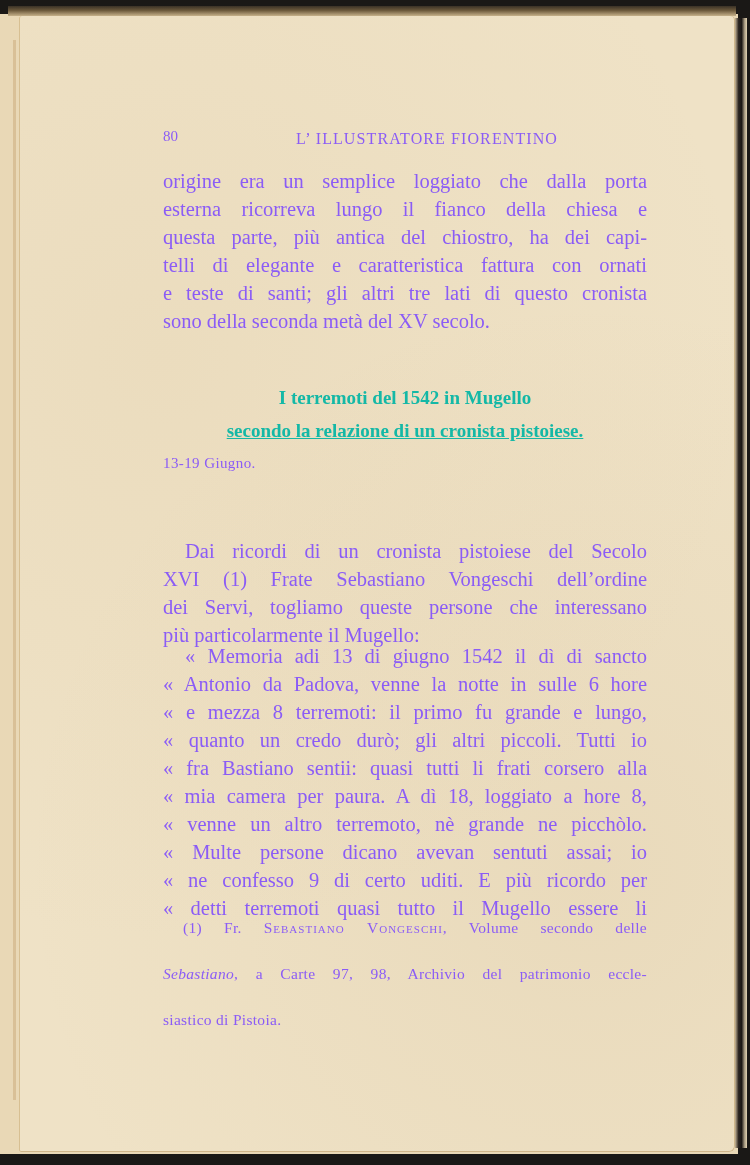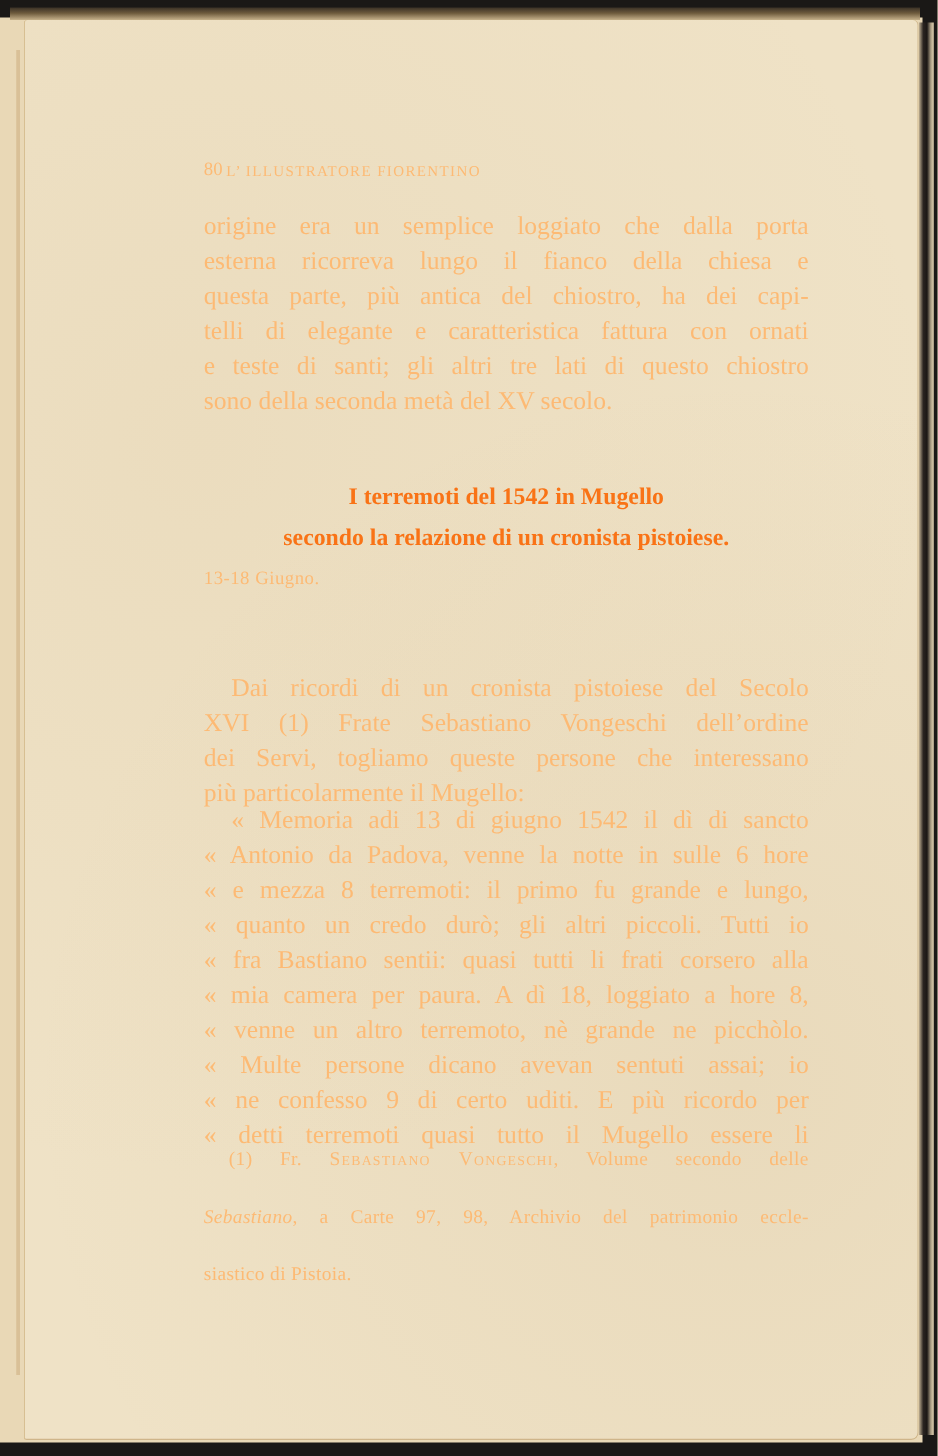--- a/index.html
+++ b/index.html
@@ -26,47 +26,47 @@
     background-image:
       radial-gradient(circle at 20% 30%, rgba(200,170,120,0.10) 0, rgba(0,0,0,0) 60%),
       radial-gradient(circle at 80% 75%, rgba(190,160,110,0.12) 0, rgba(0,0,0,0) 55%);
     box-shadow: inset 1px 0 0 #d7bf92, inset -1px 0 0 #d0b88c, inset 0 -1px 0 #cfb58a;
     border-radius:2px 4px 6px 2px;
   }
   .left-stripe {
     position:absolute; left:13px; top:40px; width:3px; height:1060px;
     background:#d9c097;
   }
-  .text { color:#fdba74; }
+  .text { color:#8b5cf6; }
 
   .running-head {
     position:absolute; left:163px; top:128px; width:510px; height:20px;
     font-size:15px;
   }
   .folio { position:absolute; left:0; top:0; }
   .head-title {
-    position:absolute; left:0; right:0; top:2px; text-align:left;
-    font-size:12px; letter-spacing:1.1px; padding-left:18px;
+    position:absolute; left:0; right:0; top:2px; text-align:center;
+    font-size:16px; letter-spacing:1.1px; padding-left:18px;
   }
 
   .para {
     position:absolute; left:163px; width:484px;
     font-size:20.5px; line-height:28px; text-align:justify;
   }
   .line { display:block; white-space:nowrap; text-align-last:justify; text-align:justify; }
   .line.last { text-align-last:left; }
   .indent { padding-left:22px;margin-top:44px; }
 
   .p1 { top:167px; }
   .heading {
     position:absolute; left:163px; width:484px; text-align:center;
-    font-weight:bold; font-size:19px; color:#f97316;
+    font-weight:bold; font-size:19px; color:#14b8a6;
   }
   .h1 { top:387px; }
-  .h2 { top:420px; }
+  .h2 { top:420px;text-decoration:underline; }
   .dateline {
     position:absolute; left:163px; top:455px; font-size:15px; letter-spacing:0.4px;
   }
   .p2 { top:493px; }
   .p3 { top:598px; }
 
   .footnote {
     position:absolute; left:163px; top:893px; width:484px;
     font-size:15.5px; line-height:22px; letter-spacing:0.3px;
   }
@@ -88,27 +88,27 @@
 <div class="running-head text">
   <span class="folio">80</span>
   <span class="head-title">L’ ILLUSTRATORE FIORENTINO</span>
 </div>
 
 <div class="para p1 text">
   <span class="line">origine era un semplice loggiato che dalla porta</span>
   <span class="line">esterna ricorreva lungo il fianco della chiesa e</span>
   <span class="line">questa parte, più antica del chiostro, ha dei capi-</span>
   <span class="line">telli di elegante e caratteristica fattura con ornati</span>
-  <span class="line">e teste di santi; gli altri tre lati di questo chiostro</span>
+  <span class="line">e teste di santi; gli altri tre lati di questo cronista</span>
   <span class="line last">sono della seconda metà del XV secolo.</span>
 </div>
 
 <div class="heading h1">I terremoti del 1542 in Mugello</div>
 <div class="heading h2">secondo la relazione di un cronista pistoiese.</div>
-<div class="dateline text">13-18 Giugno.</div>
+<div class="dateline text">13-19 Giugno.</div>
 
 <div class="para p2 text">
   <span class="line indent">Dai ricordi di un cronista pistoiese del Secolo</span>
   <span class="line">XVI (1) Frate Sebastiano Vongeschi dell’ordine</span>
   <span class="line">dei Servi, togliamo queste persone che interessano</span>
   <span class="line last">più particolarmente il Mugello:</span>
 </div>
 
 <div class="para p3 text">
   <span class="line indent">« Memoria adi 13 di giugno 1542 il dì di sancto</span>

